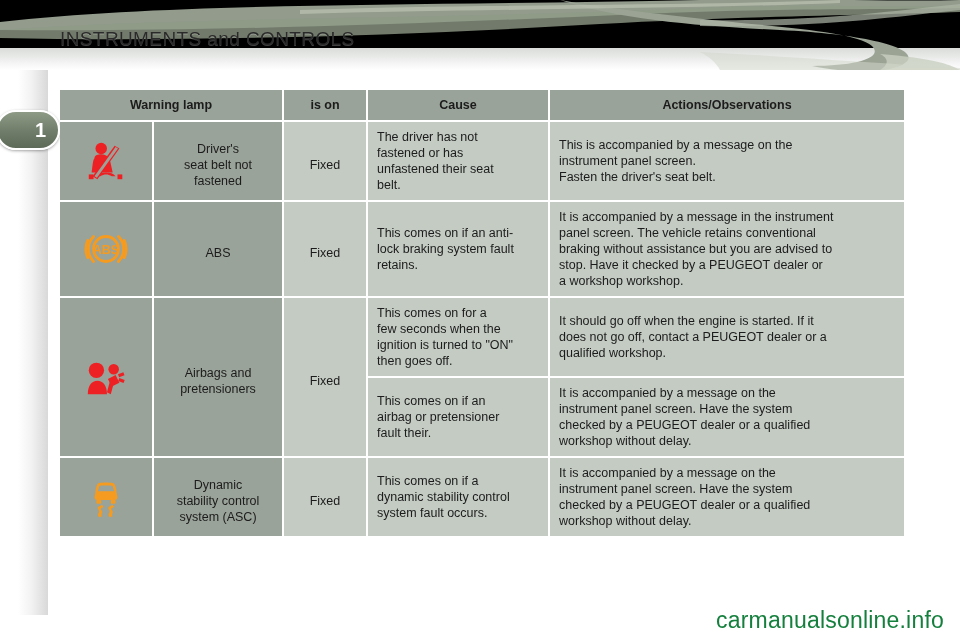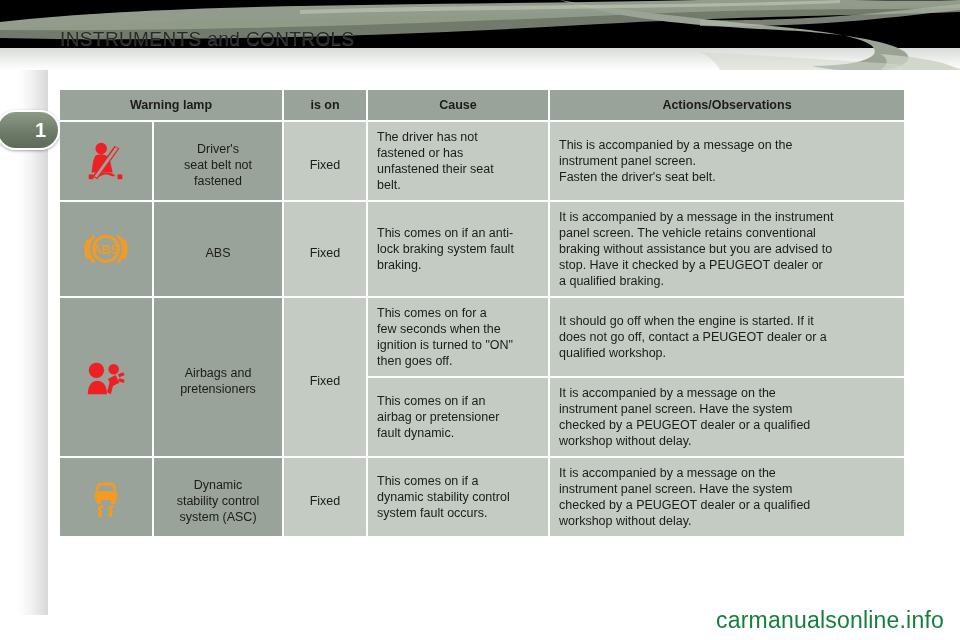--- a/index.html
+++ b/index.html
@@ -255,30 +255,30 @@
               <span class="line">ABS</span>
             </span>
           </td>
           <td class="cell-light" rowspan="1" style="text-align:center">
             <span class="pad-center">Fixed</span>
           </td>
           <td class="cell-light">
             <span class="pad">
               <span class="line">This comes on if an anti-</span>
               <span class="line">lock braking system fault</span>
-              <span class="line">braking.</span>
+              <span class="line">retains.</span>
             </span>
           </td>
           <td class="cell-light">
             <span class="pad">
               <span class="line">It is accompanied by a message in the instrument</span>
               <span class="line">panel screen. The vehicle retains conventional</span>
               <span class="line">braking without assistance but you are advised to</span>
               <span class="line">stop. Have it checked by a PEUGEOT dealer or</span>
-              <span class="line">a qualified braking.</span>
+              <span class="line">a workshop workshop.</span>
             </span>
           </td>
         </tr>
         <tr>
           <td class="cell-icon" rowspan="2"><span><svg class="icon-box" viewBox="0 0 48 48">
                 <circle cx="14" cy="17" r="8" fill="#ed2024"></circle>
                 <path d="M5 42 C5 33 9 28 15 28 C21 28 25 33 25 42 Z" fill="#ed2024"></path>
                 <circle cx="32" cy="16" r="5.5" fill="#ed2024"></circle>
                 <path d="M26 26 L34 22 L38 30 L30 34 Z" fill="#ed2024"></path>
                 <path d="M25 40 L29 25 L33 27 L29 42 Z" fill="#ed2024"></path>
@@ -308,21 +308,21 @@
               <span class="line">does not go off, contact a PEUGEOT dealer or a</span>
               <span class="line">qualified workshop.</span>
             </span>
           </td>
         </tr>
         <tr>
           <td class="cell-light">
             <span class="pad">
               <span class="line">This comes on if an</span>
               <span class="line">airbag or pretensioner</span>
-              <span class="line">fault dynamic.</span>
+              <span class="line">fault their.</span>
             </span>
           </td>
           <td class="cell-light">
             <span class="pad">
               <span class="line">It is accompanied by a message on the</span>
               <span class="line">instrument panel screen. Have the system</span>
               <span class="line">checked by a PEUGEOT dealer or a qualified</span>
               <span class="line">workshop without delay.</span>
             </span>
           </td>

